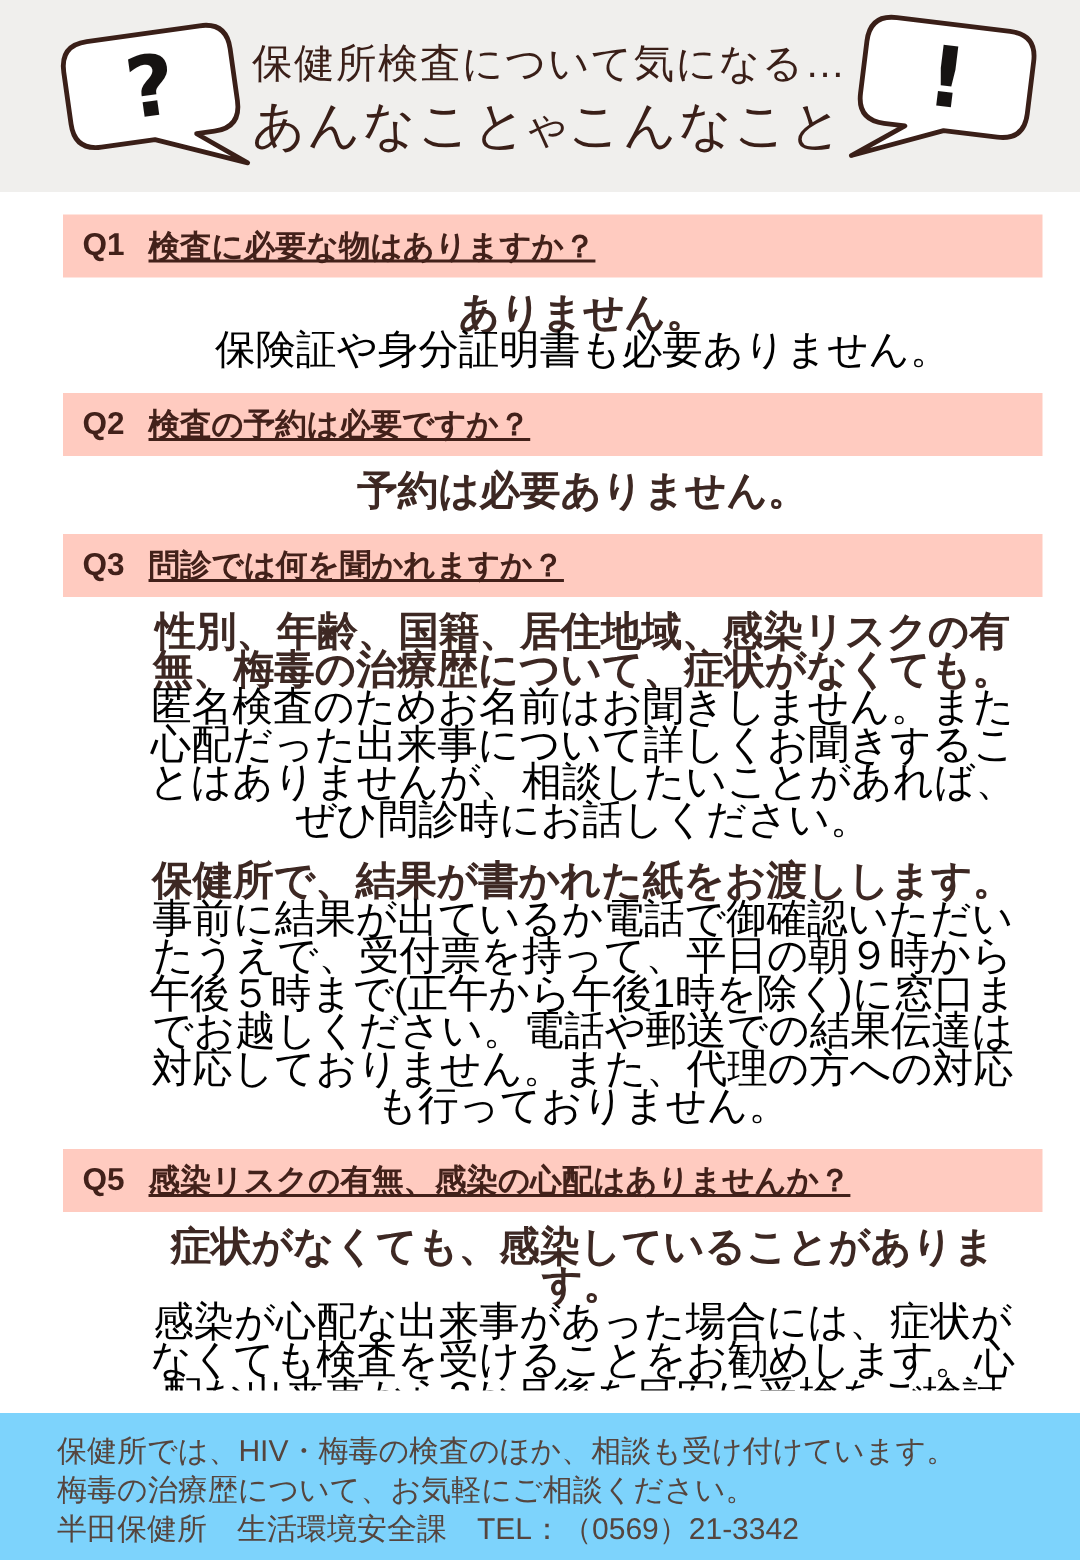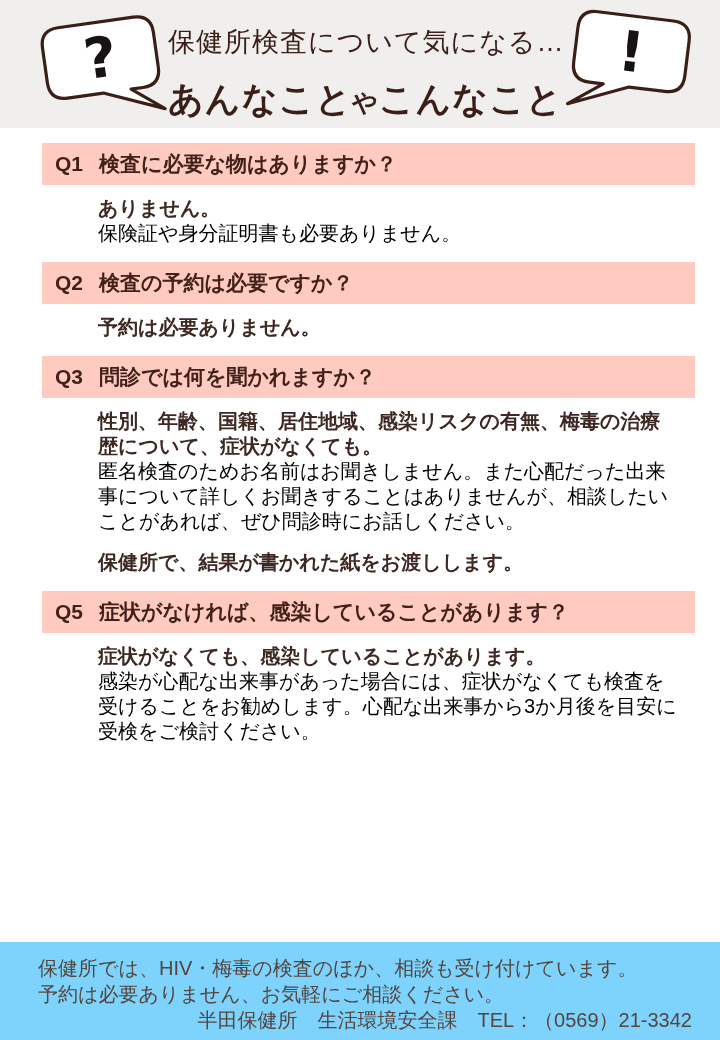--- a/index.html
+++ b/index.html
@@ -49,23 +49,23 @@
     width: 390px;
     text-align: center;
     color: #3a1f18;
   }
   .title-line1 {
     font-size: 27px;
     letter-spacing: 1px;
     white-space: nowrap;
   }
   .title-line2 {
-    margin-top: 16px;
+    margin-top: 0;
     font-size: 35px;
-    font-weight: bold;
+    font-weight: normal;
     letter-spacing: 1px;
     white-space: nowrap;
   }
   .title-line2 .small-ya {
     font-size: 25px;
   }
 
   
   .content {
     padding: 15px 25px 0 42px;
@@ -77,26 +77,27 @@
   .q-bar {
     display: flex;
     align-items: center;
     height: 42px;
     background: #ffcbc0;
     color: #42211a;
     font-weight: bold;
     font-size: 21px;
   }
   .q-label { margin-left: 13px; }
-  .q-text  { margin-left: 16px; }
+  .q-text  { margin-left: 16px; text-decoration: underline; }
   .answer {
     margin: 11px 0 0 56px;
     width: 581px;
-    font-size: 20px;
+    font-size: 27px;
     line-height: 25px;
+    text-align: center;
   }
   .answer-lead {
     display: block;
     font-weight: bold;
     color: #3d2823;
   }
   .answer-body {
     display: block;
     color: #000000;
   }
@@ -108,21 +109,21 @@
     bottom: 0;
     width: 720px;
     height: 98px;
     background: #7dd3fc;
     box-sizing: border-box;
     padding: 13px 28px 0 38px;
     font-size: 20px;
     line-height: 26px;
     color: #55453e;
   }
-  .footer-contact { text-align: right; }
+  .footer-contact { text-align: left; }
 </style>
 </head>
 <body>
 
 <div class="page">
 
   <div class="header">
     <svg class="bubble bubble-left" width="128" height="104" viewBox="0 0 128 104">
       <path class="bubble-shape" d="M 26 5 L 102 5 Q 120 5 120 23 L 120 58 Q 120 76 102 76 L 90 76 L 121 100 L 62 76 L 26 76 Q 8 76 8 58 L 8 23 Q 8 5 26 5 Z"></path>
       <text class="bubble-glyph" x="64" y="60">?</text>
@@ -169,35 +170,36 @@
       </div>
       <div class="answer">
         <span class="answer-lead">性別、年齢、国籍、居住地域、感染リスクの有無、梅毒の治療歴について、症状がなくても。</span>
         <span class="answer-body">匿名検査のためお名前はお聞きしません。また心配だった出来事について詳しくお聞きすることはありませんが、相談したいことがあれば、ぜひ問診時にお話しください。</span>
       </div>
     </div>
 
     <div class="qa">
       <div class="answer">
         <span class="answer-lead">保健所で、結果が書かれた紙をお渡しします。</span>
+        <span class="answer-body">事前に結果が出ているか電話で御確認いただいたうえで、受付票を持って、平日の朝９時から午後５時まで(正午から午後1時を除く)に窓口までお越しください。電話や郵送での結果伝達は対応しておりません。また、代理の方への対応も行っておりません。</span>
       </div>
     </div>
 
     <div class="qa">
       <div class="q-bar">
         <span class="q-label">Q5</span>
-        <span class="q-text">症状がなければ、感染していることがあります？</span>
+        <span class="q-text">感染リスクの有無、感染の心配はありませんか？</span>
       </div>
       <div class="answer">
         <span class="answer-lead">症状がなくても、感染していることがあります。</span>
         <span class="answer-body">感染が心配な出来事があった場合には、症状がなくても検査を受けることをお勧めします。心配な出来事から3か月後を目安に受検をご検討ください。</span>
       </div>
     </div>
 
   </div>
 
   <div class="footer">
     <div>保健所では、HIV・梅毒の検査のほか、相談も受け付けています。</div>
-    <div>予約は必要ありません、お気軽にご相談ください。</div>
+    <div>梅毒の治療歴について、お気軽にご相談ください。</div>
     <div class="footer-contact">半田保健所　生活環境安全課　TEL：（0569）21-3342</div>
   </div>
 
 </div>
 
 </body></html>

